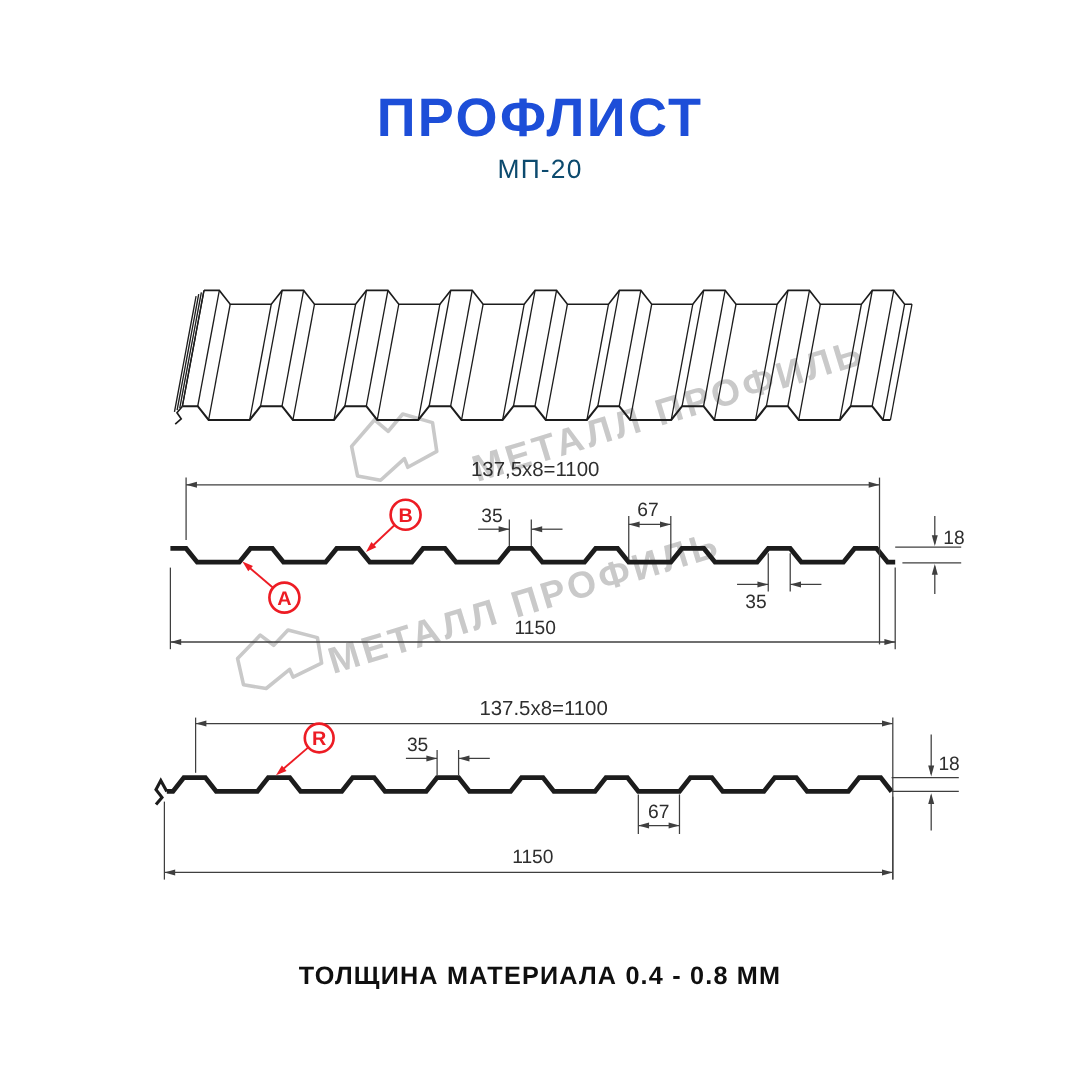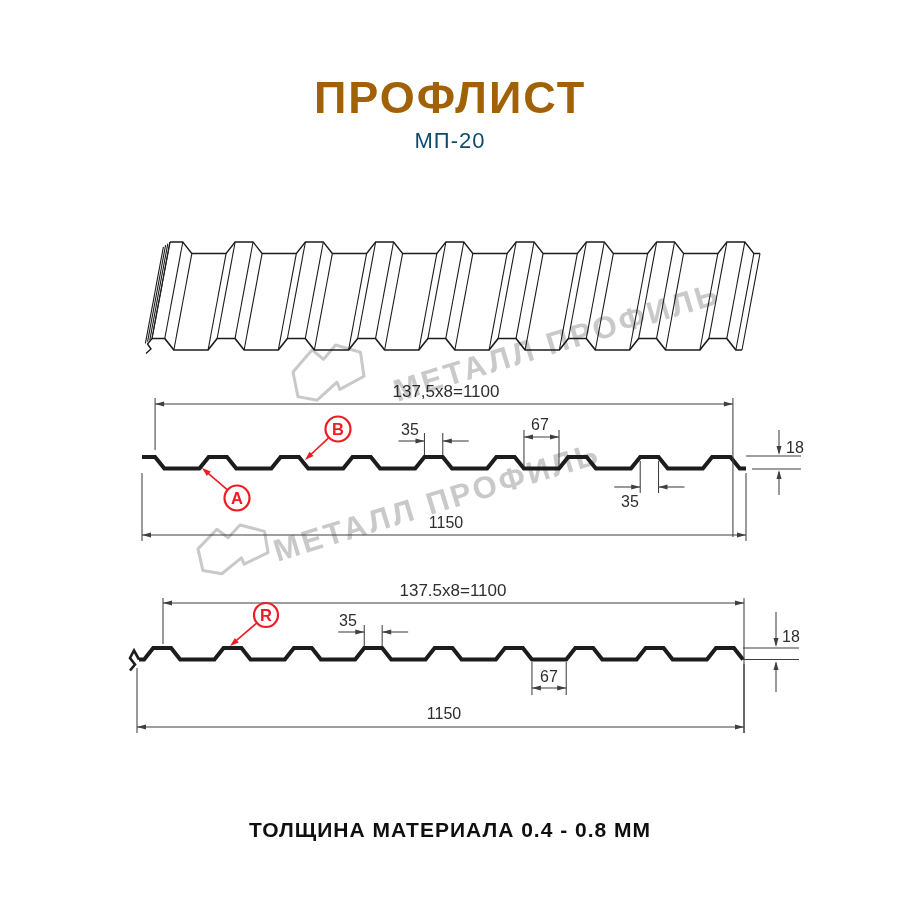--- a/index.html
+++ b/index.html
@@ -1,23 +1,23 @@
 <!DOCTYPE html>
 <html><head>
 <meta charset="utf-8">
 <style>
   html,body{margin:0;padding:0;background:#ffffff;}
   .stage{position:relative;width:900px;height:900px;background:#ffffff;overflow:hidden;
          font-family:"Liberation Sans",sans-serif;}
   .title{position:absolute;left:0;top:72px;width:900px;text-align:center;
-         font-size:45px;font-weight:700;letter-spacing:2px;color:#a16207;}
+         font-size:45px;font-weight:700;letter-spacing:2px;color:#1d4ed8;}
   .subtitle{position:absolute;left:0;top:128px;width:900px;text-align:center;
          font-size:22px;font-weight:400;letter-spacing:1px;color:#0c4a6e;}
   .footer{position:absolute;left:0;top:802px;width:900px;text-align:center;
-         font-size:21px;font-weight:700;letter-spacing:1px;color:#0f0f0f;margin-top:16px;}
+         font-size:21px;font-weight:700;letter-spacing:1px;color:#0f0f0f;}
   svg{position:absolute;left:0;top:0;}
   svg text{font-family:"Liberation Sans",sans-serif;}
 </style>
 </head>
 <body>
 
 <div class="stage">
   <div class="title">ПРОФЛИСТ</div>
   <div class="subtitle">МП-20</div>
   <svg id="diagram" width="900" height="900" viewBox="0 0 900 900">

